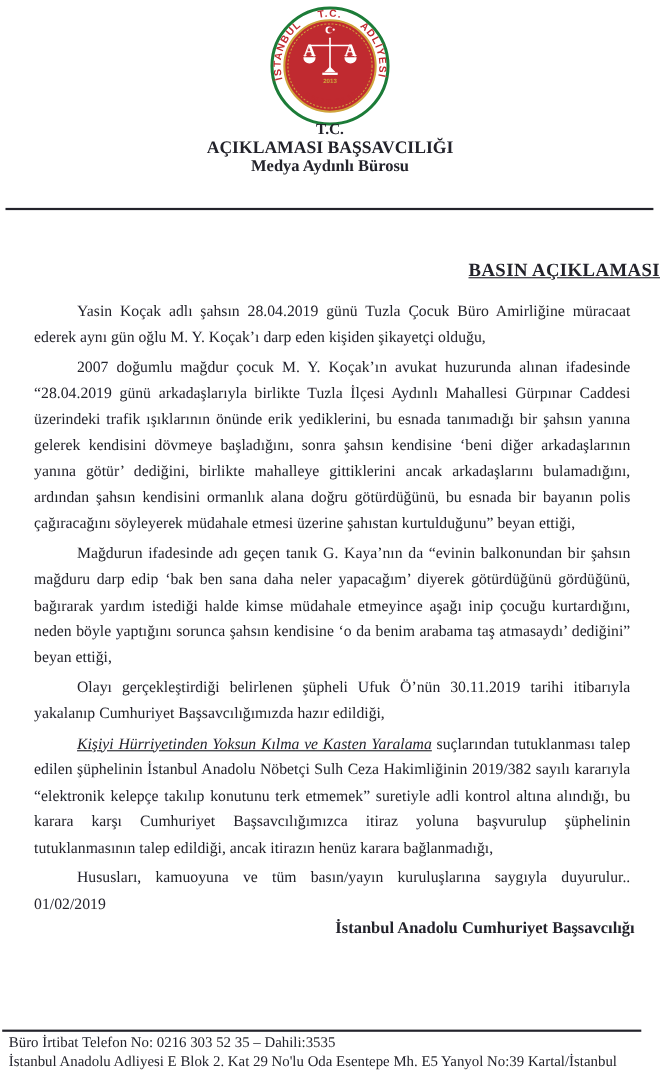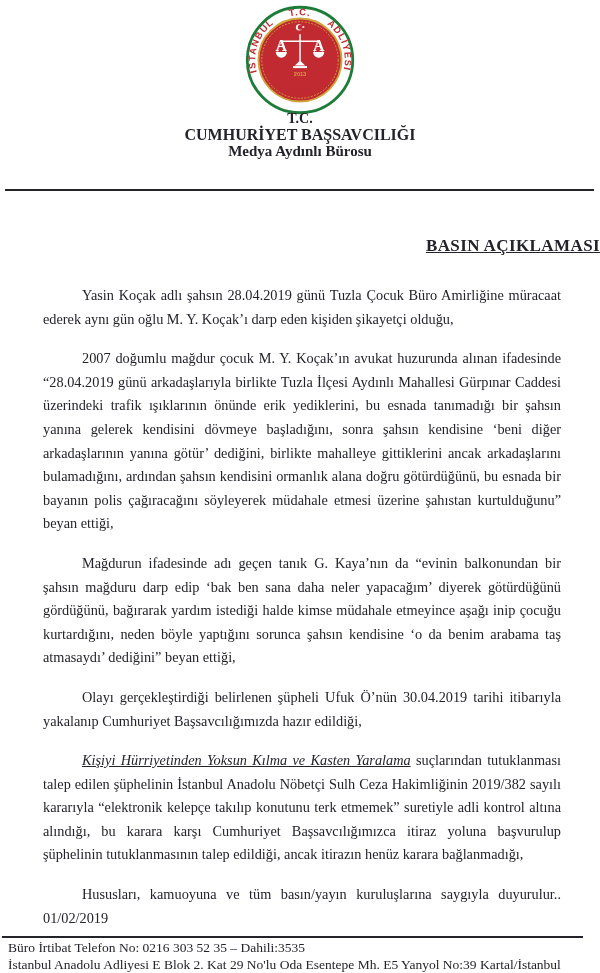--- a/index.html
+++ b/index.html
@@ -17,21 +17,21 @@
   .gov-header { position:absolute; top:111px; left:0; right:0; text-align:center; font-weight:700; line-height:16px; }
   .gov-line1 { font-size:14px; }
   .gov-line2 { font-size:16px; }
   .gov-line3 { font-size:16px; }
   .gov-line4 { font-size:15px; }
   .header-rule { position:absolute; top:189px; left:5px; right:6px; height:2px; background:#23232b; }
   .doc-title { position:absolute; top:236px; left:0; right:0; text-align:right;
     font-size:17px; font-weight:700; text-decoration:underline; letter-spacing:0.4px; }
   .body-text { position:absolute; top:268px; left:27px; width:550px;
     font-size:14.3px; line-height:23.6px; text-align:justify; }
-  .body-text p { text-indent:39px; margin:16px; }
+  .body-text p { text-indent:39px; margin:4px; }
   .body-text p i { font-style:italic;text-decoration:underline; }
   .signature { position:absolute; top:836px; right:23px; font-size:15px; font-weight:700; }
   .footer-rule { position:absolute; top:936px; left:2px; width:581px; height:2px; background:#23232b; }
   .footer-text { position:absolute; top:940px; left:8px; right:8px; font-size:13.5px; line-height:16.5px; }
   .seal-ring-text { font-size:10px; font-weight:700; letter-spacing:1.2px; font-family:"Liberation Sans", sans-serif; }
   .seal-year { font-size:6px; font-weight:700; font-family:"Liberation Sans", sans-serif; }
   .seal-monogram { font-size:17px; font-weight:700; font-family:"Liberation Serif", serif; }
 </style>
 </head>
 <body>
@@ -85,37 +85,38 @@
 
       <text x="40" y="50" text-anchor="middle" class="seal-monogram" fill="#ffffff">A</text>
       <text x="80" y="50" text-anchor="middle" class="seal-monogram" fill="#ffffff">A</text>
 
       <text x="60" y="77" text-anchor="middle" class="seal-year" fill="#d0a43c">2013</text>
     </svg>
   </div>
 
   <div class="gov-header">
     <div class="gov-line1">T.C.</div>
-    <div class="gov-line3">CUMHURİYET BAŞSAVCILIĞI</div>
+    <div class="gov-line3">AÇIKLAMASI BAŞSAVCILIĞI</div>
     <div class="gov-line4">Medya Aydınlı Bürosu</div>
   </div>
 
   <div class="header-rule"></div>
 
   <div class="doc-title">BASIN AÇIKLAMASI</div>
 
   <div class="body-text">
       <p>Yasin Koçak adlı şahsın 28.04.2019 günü Tuzla Çocuk Büro Amirliğine müracaat ederek aynı gün oğlu M. Y. Koçak’ı darp eden kişiden şikayetçi olduğu,</p>
       <p>2007 doğumlu mağdur çocuk M. Y. Koçak’ın avukat huzurunda alınan ifadesinde “28.04.2019 günü arkadaşlarıyla birlikte Tuzla İlçesi Aydınlı Mahallesi Gürpınar Caddesi üzerindeki trafik ışıklarının önünde erik yediklerini, bu esnada tanımadığı bir şahsın yanına gelerek kendisini dövmeye başladığını, sonra şahsın kendisine ‘beni diğer arkadaşlarının yanına götür’ dediğini, birlikte mahalleye gittiklerini ancak arkadaşlarını bulamadığını, ardından şahsın kendisini ormanlık alana doğru götürdüğünü, bu esnada bir bayanın polis çağıracağını söyleyerek müdahale etmesi üzerine şahıstan kurtulduğunu” beyan ettiği,</p>
       <p>Mağdurun ifadesinde adı geçen tanık G. Kaya’nın da “evinin balkonundan bir şahsın mağduru darp edip ‘bak ben sana daha neler yapacağım’ diyerek götürdüğünü gördüğünü, bağırarak yardım istediği halde kimse müdahale etmeyince aşağı inip çocuğu kurtardığını, neden böyle yaptığını sorunca şahsın kendisine ‘o da benim arabama taş atmasaydı’ dediğini” beyan ettiği,</p>
-      <p>Olayı gerçekleştirdiği belirlenen şüpheli Ufuk Ö’nün 30.04.2019 tarihi itibarıyla yakalanıp Cumhuriyet Başsavcılığımızda hazır edildiği,</p>
+      <p>Olayı gerçekleştirdiği belirlenen şüpheli Ufuk Ö’nün 30.11.2019 tarihi itibarıyla yakalanıp Cumhuriyet Başsavcılığımızda hazır edildiği,</p>
       <p><i>Kişiyi Hürriyetinden Yoksun Kılma ve Kasten Yaralama</i> suçlarından tutuklanması talep edilen şüphelinin İstanbul Anadolu Nöbetçi Sulh Ceza Hakimliğinin 2019/382 sayılı kararıyla “elektronik kelepçe takılıp konutunu terk etmemek” suretiyle adli kontrol altına alındığı, bu karara karşı Cumhuriyet Başsavcılığımızca itiraz yoluna başvurulup şüphelinin tutuklanmasının talep edildiği, ancak itirazın henüz karara bağlanmadığı,</p>
       <p>Hususları, kamuoyuna ve tüm basın/yayın kuruluşlarına saygıyla duyurulur.. 01/02/2019</p>
     </div>
 
+  <div class="signature">İstanbul Anadolu Cumhuriyet Başsavcılığı</div>
 
   <div class="footer-rule"></div>
   <div class="footer-text">
     <div>Büro İrtibat Telefon No: 0216 303 52 35 – Dahili:3535</div>
     <div>İstanbul Anadolu Adliyesi E Blok 2. Kat 29 No'lu Oda Esentepe Mh. E5 Yanyol No:39 Kartal/İstanbul</div>
   </div>
 
 </div>
 
 </body></html>

